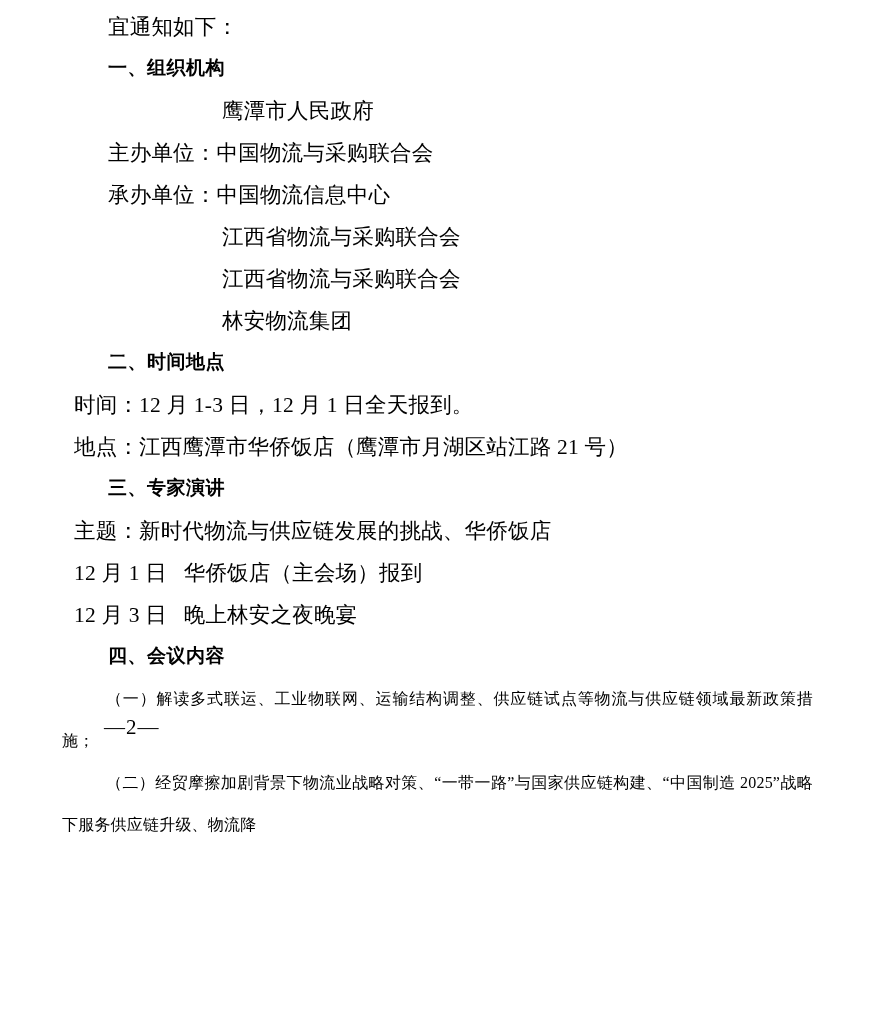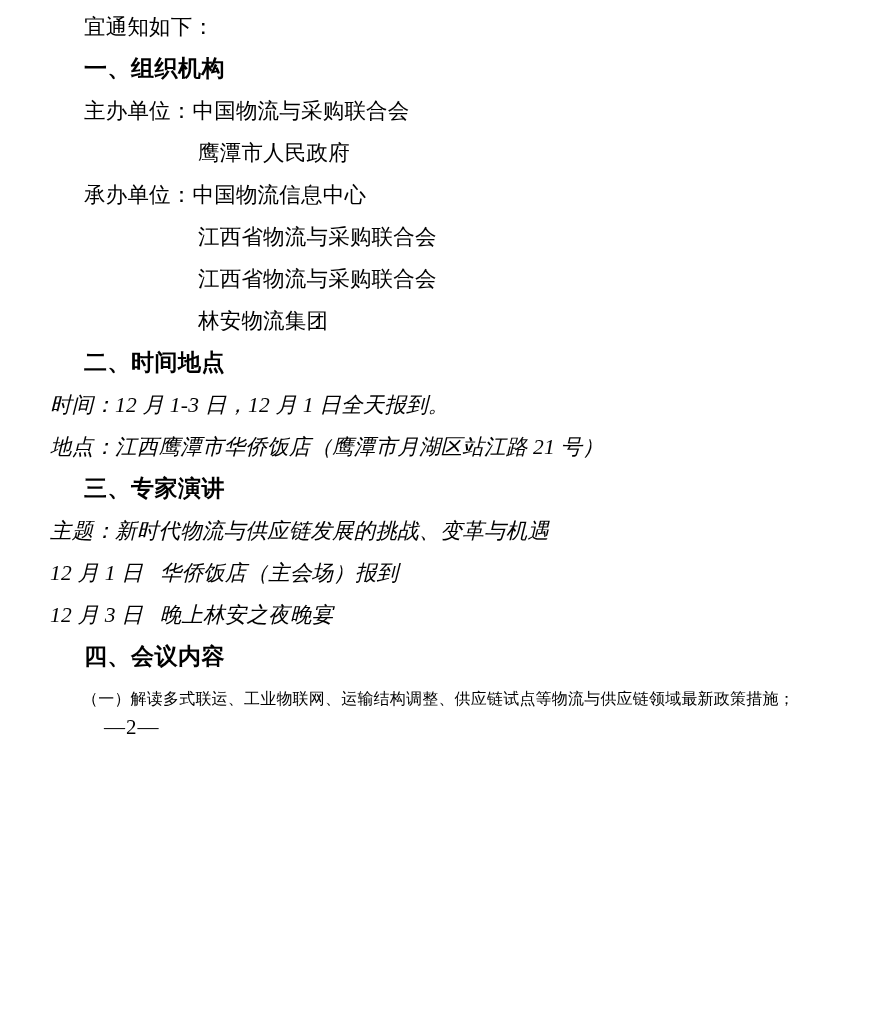--- a/index.html
+++ b/index.html
@@ -12,47 +12,47 @@
     height: 1014px;
     font-family: "Liberation Serif", "DejaVu Serif", serif;
     color: #000000;
     position: relative;
     overflow: hidden;
   }
   .page {
     width: 875px;
     height: 754px;
     box-sizing: border-box;
-    padding: 6px 62px 0 38px;
+    padding: 6px 62px 0 62px;
     position: relative;
   }
   .line {
     font-size: 21.5px;
     line-height: 42px;
     white-space: pre;
     letter-spacing: 0.2px;
   }
   .body-text {
     font-size: 16px;
     line-height: 42px;
     text-align: justify;
     letter-spacing: 0.2px;
   }
   .heading {
-    font-family: Liberation Serif, serif;
+    font-family: Liberation Mono, monospace;
     font-weight: bold;
-    font-size: 23px;
+    font-size: 19px;
     line-height: 42px;
     white-space: pre;
     letter-spacing: 0.5px;
   }
   .indent-1 { padding-left: 46px; }
   .indent-2 { padding-left: 46px; }
   .indent-3 { padding-left: 160px; }
-  .indent-small { padding-left: 12px; font-style: italic; }
+  .indent-small { padding-left: 12px; }
   .para { text-indent: 44px; }
   .footer {
     position: absolute;
     left: 0;
     right: 0;
     bottom: 14px;
     text-align: left;
     padding-left: 104px;
     font-size: 21px;
     font-family: "Liberation Serif", "DejaVu Serif", serif;
@@ -60,33 +60,34 @@
   }
 </style>
 </head>
 <body>
 
 <div class="page">
 
   <div class="line indent-1">宜通知如下：</div>
 
   <div class="heading indent-1">一、组织机构</div>
+  <div class="line indent-3">鹰潭市人民政府</div>
   <div class="line indent-2">主办单位：中国物流与采购联合会</div>
-  <div class="line indent-3">鹰潭市人民政府</div>
   <div class="line indent-2">承办单位：中国物流信息中心</div>
   <div class="line indent-3">江西省物流与采购联合会</div>
   <div class="line indent-3">江西省物流与采购联合会</div>
   <div class="line indent-3">林安物流集团</div>
 
   <div class="heading indent-1">二、时间地点</div>
   <div class="line indent-small">时间：12 月 1-3 日，12 月 1 日全天报到。</div>
   <div class="line indent-small">地点：江西鹰潭市华侨饭店（鹰潭市月湖区站江路 21 号）</div>
 
   <div class="heading indent-1">三、专家演讲</div>
-  <div class="line indent-small">主题：新时代物流与供应链发展的挑战、变革与机遇</div>
+  <div class="line indent-small">主题：新时代物流与供应链发展的挑战、华侨饭店</div>
   <div class="line indent-small">12 月 1 日   华侨饭店（主会场）报到</div>
   <div class="line indent-small">12 月 3 日   晚上林安之夜晚宴</div>
 
   <div class="heading indent-1">四、会议内容</div>
   <div class="body-text para">（一）解读多式联运、工业物联网、运输结构调整、供应链试点等物流与供应链领域最新政策措施；</div>
+  <div class="body-text para">（二）经贸摩擦加剧背景下物流业战略对策、“一带一路”与国家供应链构建、“中国制造 2025”战略下服务供应链升级、物流降</div>
 
   <div class="footer">—2—</div>
 </div>
 
 </body></html>

